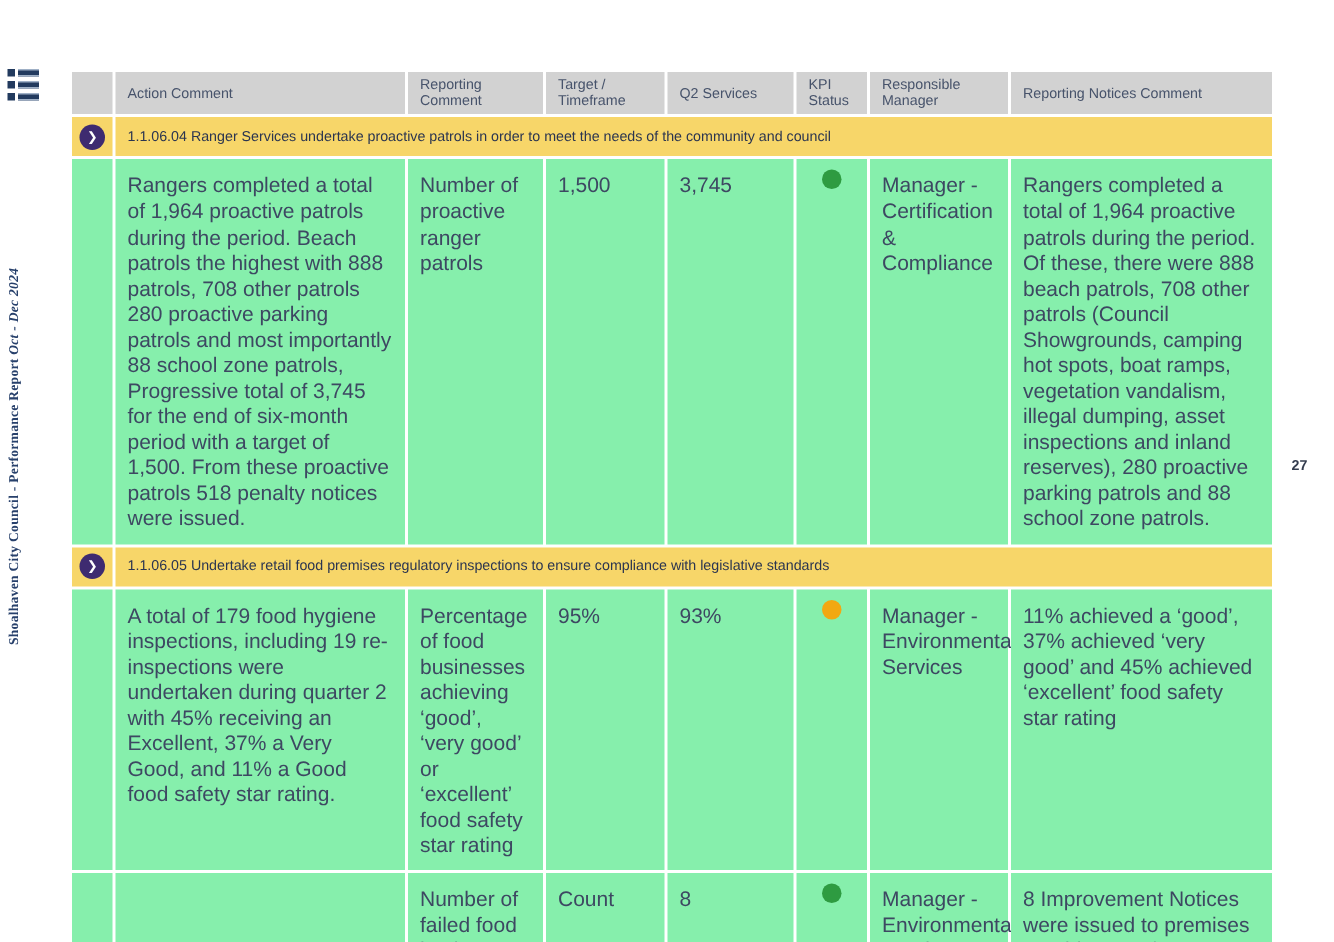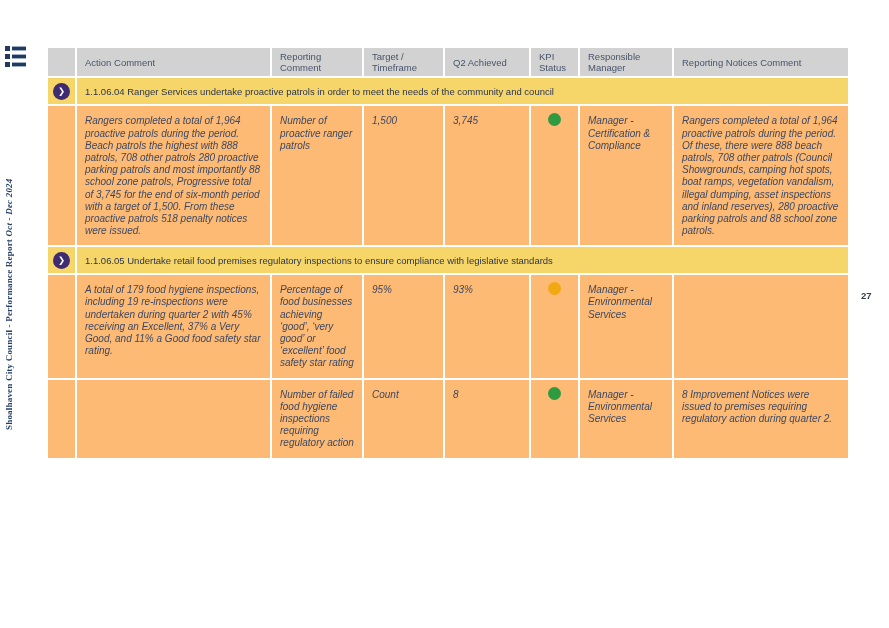--- a/index.html
+++ b/index.html
@@ -35,21 +35,21 @@
     font-weight: bold;
     font-size: 9px;
     letter-spacing: 0.2px;
     color: #27406b;
     white-space: nowrap;
   }
   .side-title .it { font-style: italic; }
 
   .page-number {
     position: absolute;
-    left: 861px; top: 290px;
+    left: 861px; top: 305px;
     font-size: 9.5px;
     font-weight: bold;
     color: #333c4e;
   }
 
   
   .report-table {
     position: absolute;
     left: 48px; top: 48px;
     width: 708px;
@@ -92,26 +92,25 @@
     border-radius: 50%;
     background: #3e2b70;
     color: #ffffff;
     display: flex; align-items: center; justify-content: center;
     font-size: 8.5px;
     line-height: 1;
     cursor: pointer;
   }
 
   .dcell {
-    background: #fdba74;
+    background: #86efac;
     padding: 9px 8px 8px 8px;
-    font-size: 10px;
+    font-size: 14px;
     line-height: 1.22;
     color: #3d4862;
-    font-style: italic;
   }
   .dcell p + p { margin-top: 7px; }
   .row1 .dcell { min-height: 123px; }
   .row2 .dcell { min-height: 84px; }
   .row3 .dcell { min-height: 66px; }
   .dcell.icon-col { padding: 0; }
   .dcell.kpi-col {
     display: flex; justify-content: center; align-items: flex-start;
     padding-top: 7px;
   }
@@ -143,21 +142,21 @@
 
   <div class="page-number">27</div>
 
   <div class="report-table">
 
     <div class="hrow">
       <div class="hcell empty"></div>
       <div class="hcell">Action  Comment</div>
       <div class="hcell">Reporting Comment</div>
       <div class="hcell">Target / Timeframe</div>
-      <div class="hcell">Q2 Achieved</div>
+      <div class="hcell">Q2 Services</div>
       <div class="hcell">KPI Status</div>
       <div class="hcell">Responsible Manager</div>
       <div class="hcell">Reporting Notices Comment</div>
     </div>
 
     <div class="band">
       <div class="band-icon-cell">
         <div class="chev-circle">
             <span>❯</span>
           </div>
@@ -193,20 +192,21 @@
       <div class="dcell icon-col"></div>
       <div class="dcell">A total of 179 food hygiene inspections, including 19 re-inspections were undertaken during quarter 2 with 45% receiving an Excellent, 37% a Very Good, and 11% a Good food safety star rating.</div>
       <div class="dcell">Percentage of food businesses achieving ‘good’, ‘very good’ or ‘excellent’ food safety star rating</div>
       <div class="dcell">95%</div>
       <div class="dcell">93%</div>
       <div class="dcell kpi-col">
         <div class="dot" data-status="amber"></div>
       </div>
       <div class="dcell">Manager - Environmental Services</div>
       <div class="dcell">
+        <p>11% achieved a ‘good’, 37% achieved ‘very good’ and 45% achieved ‘excellent’ food safety star rating</p>
       </div>
     </div>
 
     <div class="drow row3">
       <div class="dcell icon-col"></div>
       <div class="dcell"></div>
       <div class="dcell">Number of failed food hygiene inspections requiring regulatory action</div>
       <div class="dcell">Count</div>
       <div class="dcell">8</div>
       <div class="dcell kpi-col">

